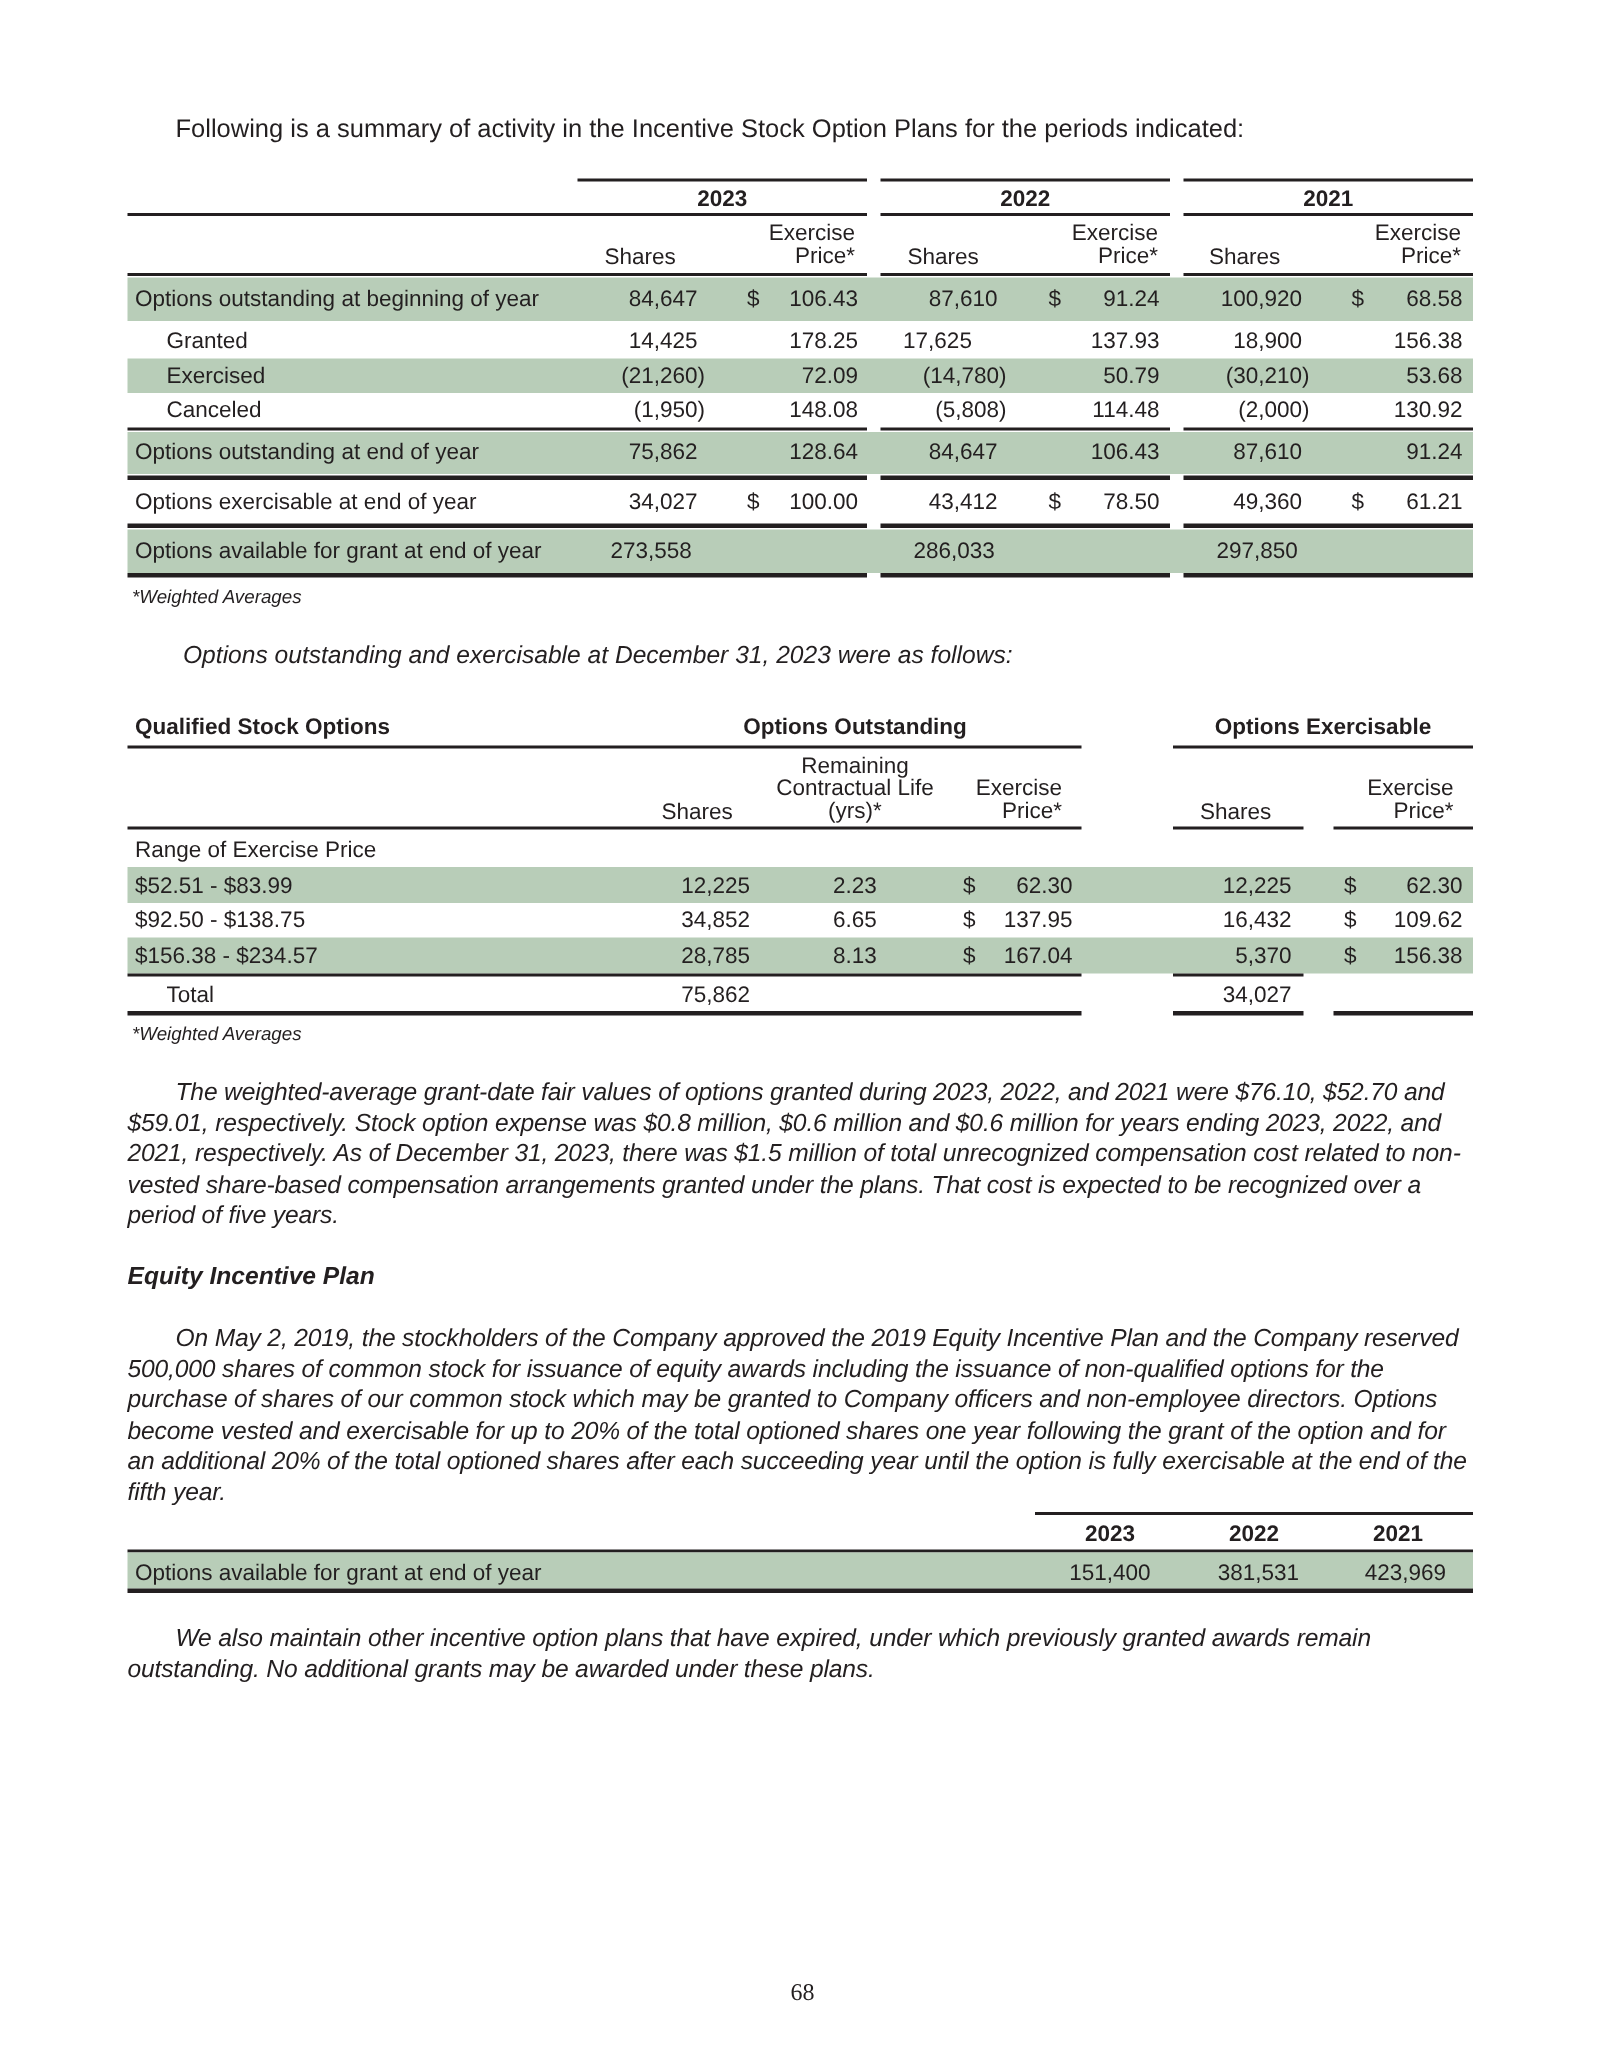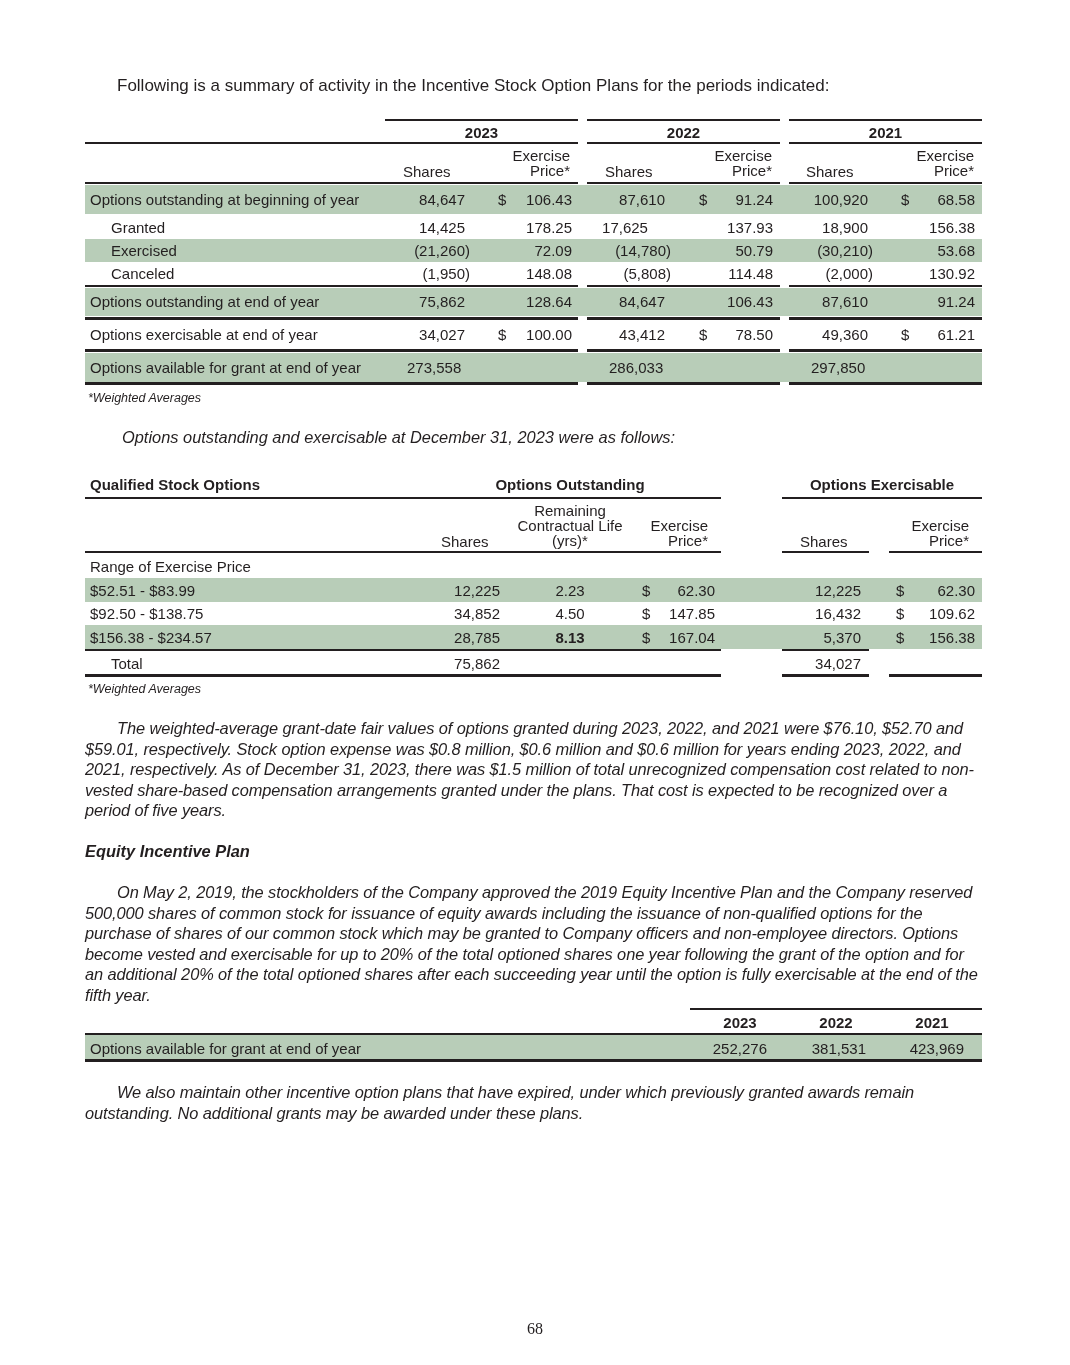--- a/index.html
+++ b/index.html
@@ -166,31 +166,31 @@
       <div class="cell c" style="top:4px; left:455px; width:60px;">2.23</div>
       <div class="cell" style="top:4px; left:557px;">$</div>
       <div class="cell r" style="top:4px; left:560px; width:70px;">62.30</div>
       <div class="cell r" style="top:4px; left:690px; width:86px;">12,225</div>
       <div class="cell" style="top:4px; left:811px;">$</div>
       <div class="cell r" style="top:4px; left:820px; width:70px;">62.30</div>
     </div>
     <div class="t1-row" style="top:128px; height:23px;">
       <div class="cell" style="top:3px; left:5px;">$92.50 - $138.75</div>
       <div class="cell r" style="top:3px; left:330px; width:85px;">34,852</div>
-      <div class="cell c" style="top:3px; left:455px; width:60px;">4.50</div>
+      <div class="cell c" style="top:3px; left:455px; width:60px;">6.65</div>
       <div class="cell" style="top:3px; left:557px;">$</div>
-      <div class="cell r" style="top:3px; left:560px; width:70px;">147.85</div>
+      <div class="cell r" style="top:3px; left:560px; width:70px;">137.95</div>
       <div class="cell r" style="top:3px; left:690px; width:86px;">16,432</div>
       <div class="cell" style="top:3px; left:811px;">$</div>
       <div class="cell r" style="top:3px; left:820px; width:70px;">109.62</div>
     </div>
     <div class="t1-row green" style="top:151px; height:24px;">
       <div class="cell" style="top:4px; left:5px;">$156.38 - $234.57</div>
       <div class="cell r" style="top:4px; left:330px; width:85px;">28,785</div>
-      <div class="cell c" style="top:4px; left:455px; width:60px;font-weight:bold;">8.13</div>
+      <div class="cell c" style="top:4px; left:455px; width:60px;">8.13</div>
       <div class="cell" style="top:4px; left:557px;">$</div>
       <div class="cell r" style="top:4px; left:560px; width:70px;">167.04</div>
       <div class="cell r" style="top:4px; left:690px; width:86px;">5,370</div>
       <div class="cell" style="top:4px; left:811px;">$</div>
       <div class="cell r" style="top:4px; left:820px; width:70px;">156.38</div>
     </div>
     <div class="rule" style="top:175px; left:0; width:636px;"></div>
     <div class="rule" style="top:175px; left:697px; width:87px;"></div>
 
     <div class="cell" style="top:181px; left:26px;">Total</div>
@@ -210,21 +210,21 @@
   <p class="para abs" style="top:882px; left:0; width:897px;">On May 2, 2019, the stockholders of the Company approved the 2019 Equity Incentive Plan and the Company reserved 500,000 shares of common stock for issuance of equity awards including the issuance of non-qualified options for the purchase of shares of our common stock which may be granted to Company officers and non-employee directors. Options become vested and exercisable for up to 20% of the total optioned shares one year following the grant of the option and for an additional 20% of the total optioned shares after each succeeding year until the option is fully exercisable at the end of the fifth year.</p>
 
   <div class="t2" style="top:1008px;">
     <div class="rule" style="top:0; left:605px; width:292px;"></div>
     <div class="cell bold c" style="top:6px; left:620px; width:70px;">2023</div>
     <div class="cell bold c" style="top:6px; left:716px; width:70px;">2022</div>
     <div class="cell bold c" style="top:6px; left:812px; width:70px;">2021</div>
     <div class="rule" style="top:25px; left:0; width:897px;"></div>
     <div class="t1-row green" style="top:27px; height:24px;">
       <div class="cell" style="top:5px; left:5px;">Options available for grant at end of year</div>
-      <div class="cell r" style="top:5px; left:600px; width:82px;">252,276</div>
+      <div class="cell r" style="top:5px; left:600px; width:82px;">151,400</div>
       <div class="cell r" style="top:5px; left:700px; width:81px;">381,531</div>
       <div class="cell r" style="top:5px; left:800px; width:79px;">423,969</div>
     </div>
     <div class="rule thick" style="top:51px; left:0; width:897px;"></div>
   </div>
 
   <p class="para abs" style="top:1082px; left:0; width:897px;">We also maintain other incentive option plans that have expired, under which previously granted awards remain outstanding. No additional grants may be awarded under these plans.</p>
 </div>
 
 <div class="pagenum">68</div>

